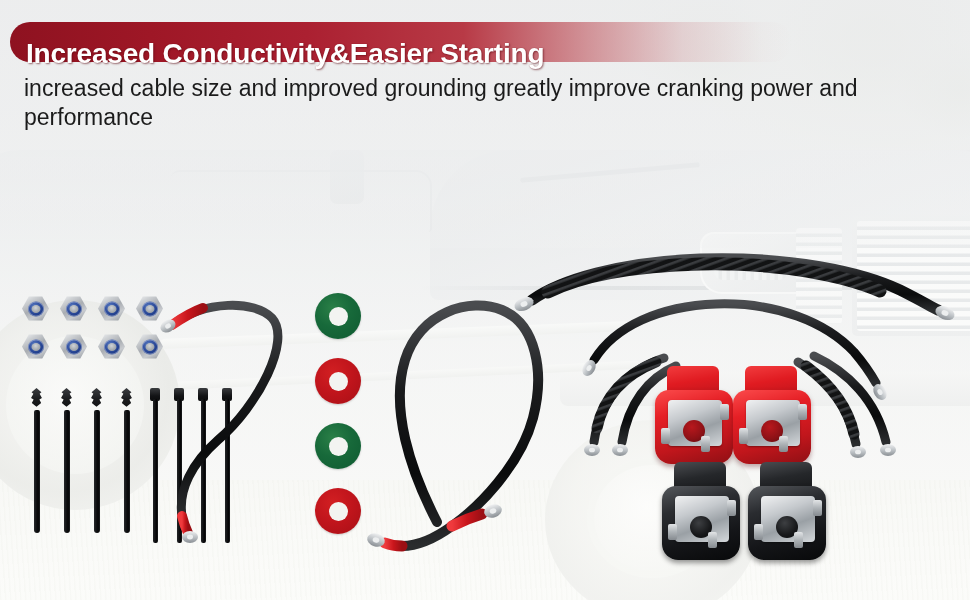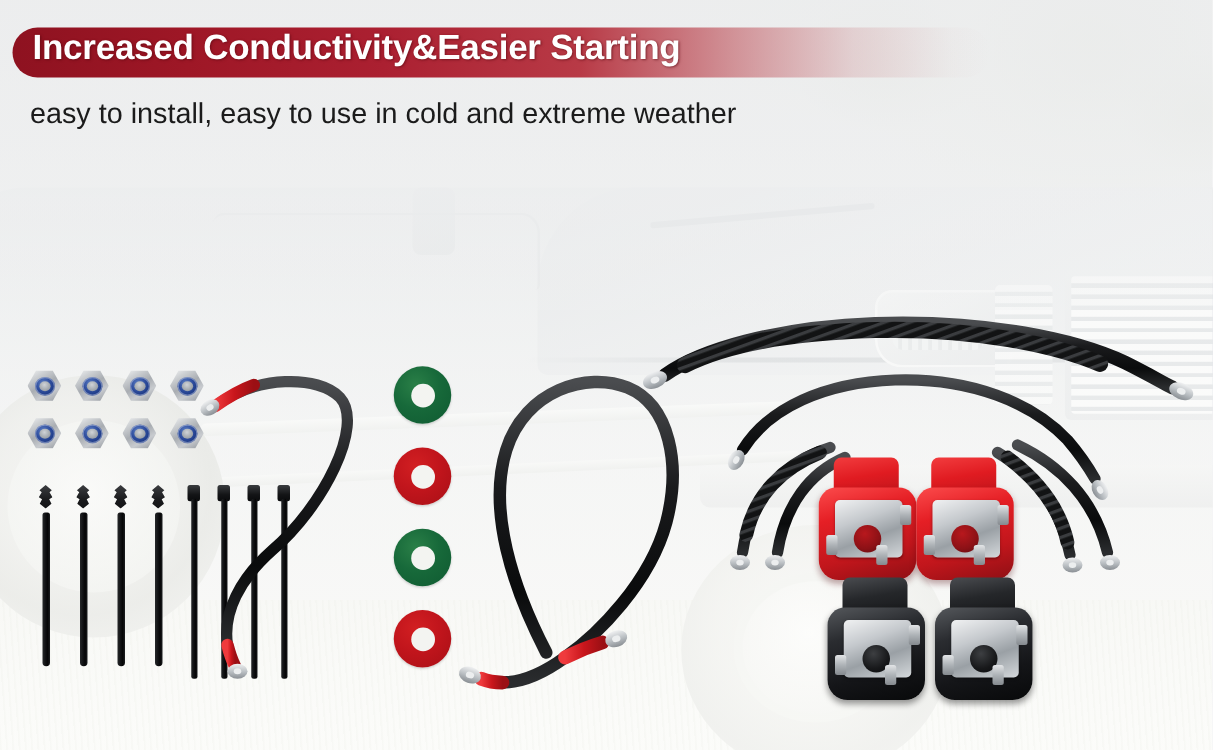--- a/index.html
+++ b/index.html
@@ -130,21 +130,21 @@
   }
   .bg-topfade{
     position:absolute;left:0;top:0;width:970px;height:248px;
     background:linear-gradient(180deg,rgba(236,237,238,.80) 0%,rgba(238,239,240,.66) 55%,rgba(240,241,241,.30) 100%);
   }
 
   
   .text-block{position:absolute;left:0;top:0;width:970px;}
 
   .banner{
-    position:relative;height:48px;display:flex;align-items:flex-start;
+    position:relative;height:48px;display:flex;align-items:flex-end;
   }
   .banner .bar{
     position:absolute;left:10px;top:0;height:40px;border-radius:20px;
     background:linear-gradient(90deg,
       #8e1220 0%, #9e1726 18%, #ab2031 38%, #b83a46 58%,
       rgba(193,92,100,.62) 74%, rgba(205,140,145,.30) 86%, rgba(215,175,178,.06) 96%, rgba(220,190,192,0) 100%);
   }
   .banner-1 .bar{width:782px;}
   .banner-2 .bar{width:494px;}
   .banner .txt{
@@ -277,22 +277,22 @@
     <div class="bg-wash"></div>
     <div class="bg-topfade"></div>
   </div>
 
   <div class="text-block">
 
     <div class="banner banner-1">
       <div class="bar"></div>
       <div class="txt">Increased Conductivity&amp;Easier Starting</div>
     </div>
-
-    <div class="para para-2">easy to install, easy to use in cold and extreme weather</div>
+    <div class="para para-1">increased cable size and improved grounding greatly improve cranking power and performance</div>
+
   </div>
 
   <div class="products">
 
     <div>
       <div class="nut" style="left:22px;top:296px">
           <div class="ring"></div>
           <div class="hole"></div>
         </div>
       <div class="nut" style="left:60px;top:296px">

